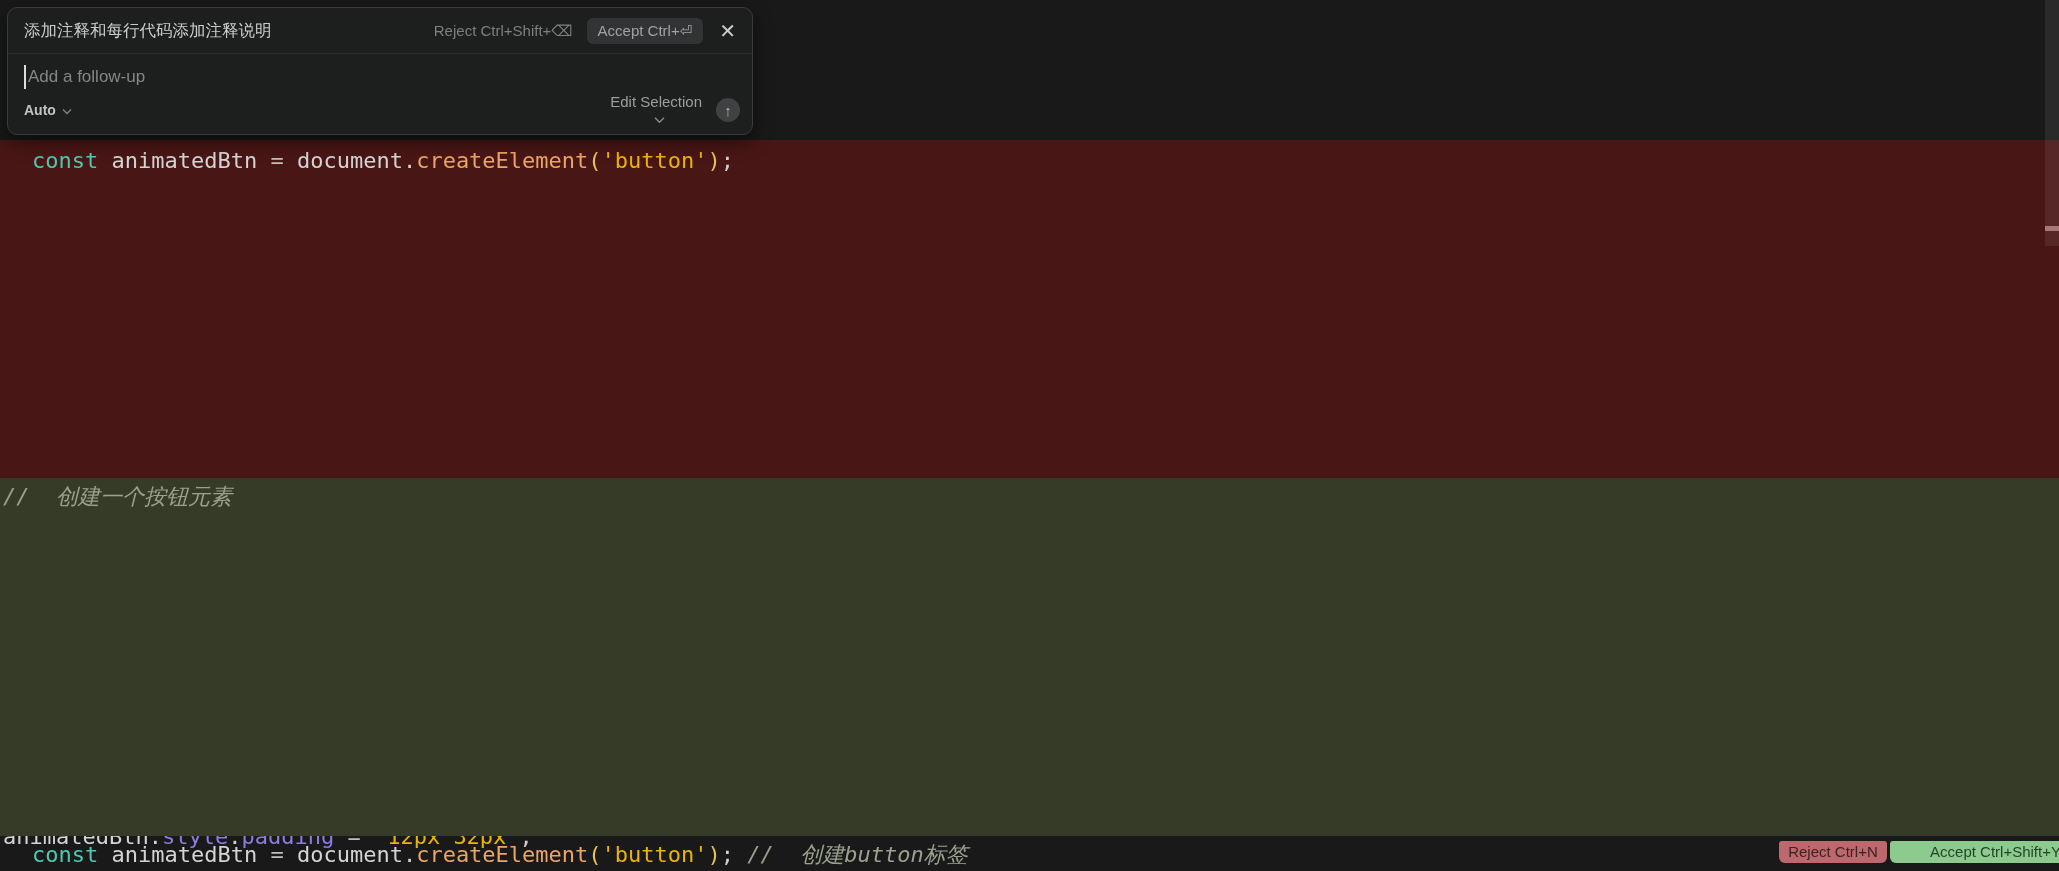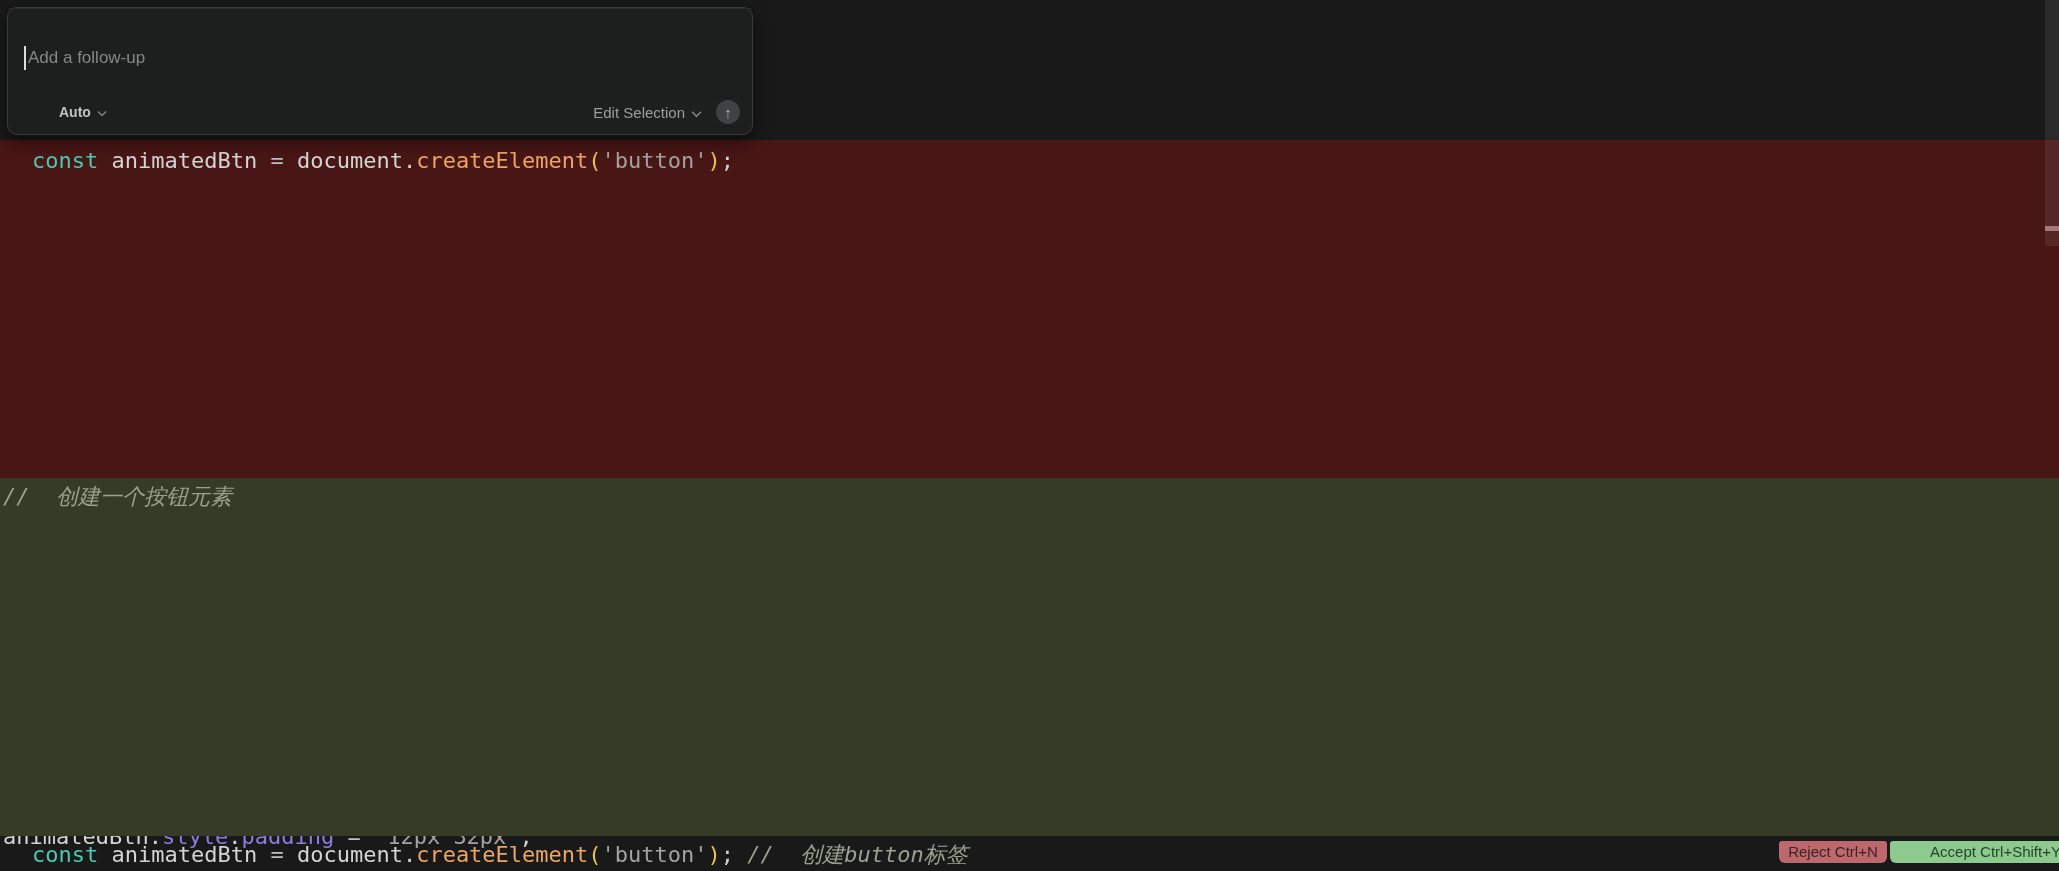--- a/index.html
+++ b/index.html
@@ -18,21 +18,21 @@
     white-space:pre;
     box-sizing:border-box;
   }
   #removed-block{top:140px;height:338px;background:#481615;padding:4px 0 0 3px;line-height:33px;}
   #added-block{top:478px;height:358px;background:#353b26;padding:3px 0 12px 3px;line-height:32px;}
   .code-line{height:inherit;}
   .tok-kw{color:#4ec9b0;margin-left:29px;}
   .tok-id{color:#d4d4d4;}
   .tok-prop{color:#8d7ce2;}
   .tok-fn{color:#eba564;}
-  .tok-str{color:#a3a3a3;}
+  .tok-str{color:#eab308;}
   .tok-pun{color:#d0d0d0;}
   .tok-op{color:#bfbfbf;}
   .tok-par{color:#e6c352;}
   .tok-com{color:#9aa08d;font-style:italic;}
 
   
   .scroll-thumb{
     position:absolute;right:0;top:0;width:14px;height:246px;
     background:rgba(255,255,255,0.075);
   }
@@ -75,22 +75,22 @@
   .input-row{
     display:flex;align-items:center;
     padding:11px 16px 4px 16px;flex:1 1 auto;
   }
   .caret{display:inline-block;width:2px;height:24px;background:#dcdcdc;}
   .placeholder{color:#868686;font-size:17px;margin-left:2px;}
   .dialog-bottom-row{
     display:flex;align-items:center;
     padding:0 12px 10px 16px;flex:0 0 auto;
   }
-  .mode-dd{display:flex;align-items:center;color:#c2c2c2;font-size:14px;font-weight:600;cursor:pointer;margin-left:35px;}
-  .scope-dd{display:flex;align-items:center;color:#9d9d9d;font-size:15px;cursor:pointer;}
+  .mode-dd{display:flex;align-items:center;color:#c2c2c2;font-size:14px;font-weight:600;cursor:pointer;}
+  .scope-dd{display:flex;align-items:center;color:#9d9d9d;font-size:15px;cursor:pointer;flex-direction:column;}
   .dd-chevron{margin-left:6px;display:inline-block;}
   .spacer{flex:1;}
   .send-btn{
     margin-left:14px;width:24px;height:24px;border-radius:50%;
     background:#3f4142;color:#b2b4b5;
     display:flex;align-items:center;justify-content:center;
     font-size:15px;cursor:pointer;
   }
 
   
@@ -110,20 +110,26 @@
 
 <div class="code-block" id="added-block"><div class="code-line"><span class="tok-com">//  创建一个按钮元素</span></div><div class="code-line"><span class="tok-kw">const</span><span class="tok-id"> animatedBtn </span><span class="tok-op">=</span><span class="tok-id"> document</span><span class="tok-pun">.</span><span class="tok-fn">createElement</span><span class="tok-par">(</span><span class="tok-str">'button'</span><span class="tok-par">)</span><span class="tok-pun">;</span><span class="tok-com"> //  创建button标签</span></div></div>
 
 <div class="scroll-thumb"></div>
 <div class="scroll-marker"></div>
 
 <div class="diff-btn" id="diff-reject-btn">Reject Ctrl+N</div>
 <div class="diff-btn" id="diff-accept-btn">Accept Ctrl+Shift+Y</div>
 
 <div class="dialog">
+  <div class="dialog-title-row">
+    <div class="prompt-title">添加注释和每行代码添加注释说明</div>
+    <div class="reject-hint">Reject Ctrl+Shift+⌫</div>
+    <div class="accept-pill">Accept Ctrl+⏎</div>
+    <div class="close-btn">✕</div>
+  </div>
   <div class="dialog-divider"></div>
   <div class="input-row">
     <span class="caret"></span>
     <span class="placeholder">Add a follow-up</span>
   </div>
   <div class="dialog-bottom-row">
     <div class="mode-dd">
       <span>Auto</span>
       <span class="dd-chevron">
         <svg width="10" height="7" viewBox="0 0 10 7">

